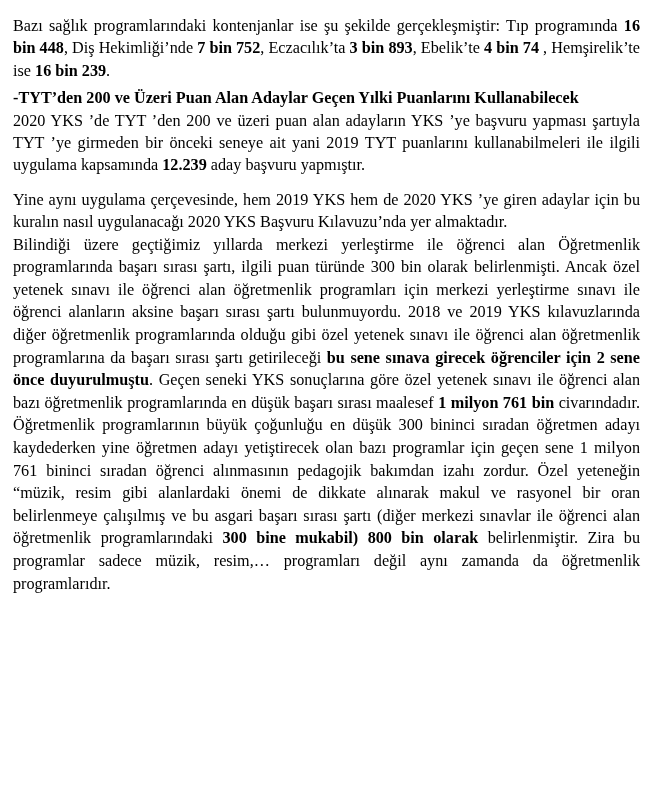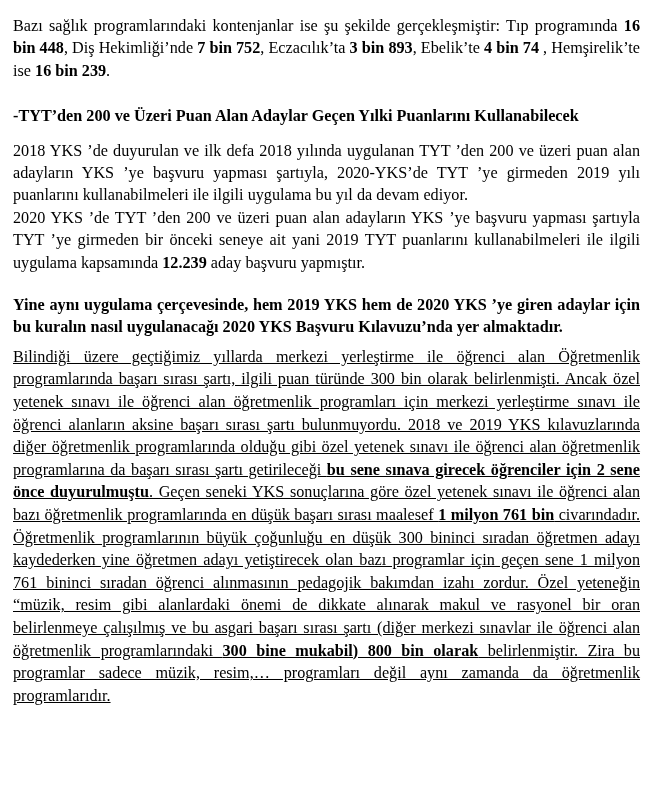--- a/index.html
+++ b/index.html
@@ -6,37 +6,36 @@
     body {
       width: 653px; height: 796px; overflow: hidden;
       font-family: "Liberation Serif", "DejaVu Serif", serif;
       color: #000000;
       font-size: 16.2px;
       line-height: 22.4px;
     }
     .page { position: relative; padding: 15px 13px 0 13px; }
     p { margin: 0; text-align: justify; text-align-last: left; }
     .p1 { margin-top: 0; }
-    .h1 { font-weight: bold; margin-top: 23px; }
+    .h1 { font-weight: bold; margin-top: 5px; }
     .p2 { margin-top: 12px; }
     .p3 { margin-top: 0; }
-    .p4 { margin-top: 20px; font-weight: bold; }
+    .p4 { margin-top: 12px; }
     .h2 { font-weight: bold; margin-top: 17px; line-height: 23px; }
-    .p5 { margin-top: 7px; line-height: 22.6px; text-decoration: underline; }
+    .p5 { line-height: 22.6px; }
     b { font-weight: bold; }
   </style>
 </head>
 <body>
 
 <div class="page">
   <p class="p1"><span>Bazı sağlık programlarındaki kontenjanlar ise şu şekilde gerçekleşmiştir: Tıp programında </span><b>16 bin 448</b><span>, Diş Hekimliği’nde </span><b>7 bin 752</b><span>, Eczacılık’ta </span><b>3 bin 893</b><span>, Ebelik’te </span><b>4 bin 74</b><span> , Hemşirelik’te ise </span><b>16 bin 239</b><span>.</span></p>
 
   <p class="h1">-TYT’den 200 ve Üzeri Puan Alan Adaylar Geçen Yılki Puanlarını Kullanabilecek</p>
 
-  <p class="p2">2018 YKS ’de duyurulan ve ilk defa 2018 yılında uygulanan TYT ’den 200 ve üzeri puan alan adayların YKS ’ye başvuru yapması şartıyla, 2020-YKS’de TYT ’ye girmeden 2019 yılı puanlarını kullanabilmeleri ile ilgili uygulama bu yıl da devam ediyor.</p>
 
   <p class="p3"><span>2020 YKS ’de TYT ’den 200 ve üzeri puan alan adayların YKS ’ye başvuru yapması şartıyla TYT ’ye girmeden bir önceki seneye ait yani 2019 TYT puanlarını kullanabilmeleri ile ilgili uygulama kapsamında </span><b>12.239</b><span> aday başvuru yapmıştır.</span></p>
 
   <p class="p4">Yine aynı uygulama çerçevesinde, hem 2019 YKS hem de 2020 YKS ’ye giren adaylar için bu kuralın nasıl uygulanacağı 2020 YKS Başvuru Kılavuzu’nda yer almaktadır.</p>
 
 
   <p class="p5"><span>Bilindiği üzere geçtiğimiz yıllarda merkezi yerleştirme ile öğrenci alan Öğretmenlik programlarında başarı sırası şartı, ilgili puan türünde 300 bin olarak belirlenmişti. Ancak özel yetenek sınavı ile öğrenci alan öğretmenlik programları için merkezi yerleştirme sınavı ile öğrenci alanların aksine başarı sırası şartı bulunmuyordu. 2018 ve 2019 YKS kılavuzlarında diğer öğretmenlik programlarında olduğu gibi özel yetenek sınavı ile öğrenci alan öğretmenlik programlarına da başarı sırası şartı getirileceği </span><b>bu sene sınava girecek öğrenciler için 2 sene önce duyurulmuştu</b><span>. Geçen seneki YKS sonuçlarına göre özel yetenek sınavı ile öğrenci alan bazı öğretmenlik programlarında en düşük başarı sırası maalesef </span><b>1 milyon 761 bin</b><span> civarındadır. Öğretmenlik programlarının büyük çoğunluğu en düşük 300 bininci sıradan öğretmen adayı kaydederken yine öğretmen adayı yetiştirecek olan bazı programlar için geçen sene 1 milyon 761 bininci sıradan öğrenci alınmasının pedagojik bakımdan izahı zordur. Özel yeteneğin “müzik, resim gibi alanlardaki önemi de dikkate alınarak makul ve rasyonel bir oran belirlenmeye çalışılmış ve bu asgari başarı sırası şartı (diğer merkezi sınavlar ile öğrenci alan öğretmenlik programlarındaki </span><b>300 bine mukabil) 800 bin olarak</b><span> belirlenmiştir. Zira bu programlar sadece müzik, resim,… programları değil aynı zamanda da öğretmenlik programlarıdır.</span></p>
 </div>
 
 </body></html>

